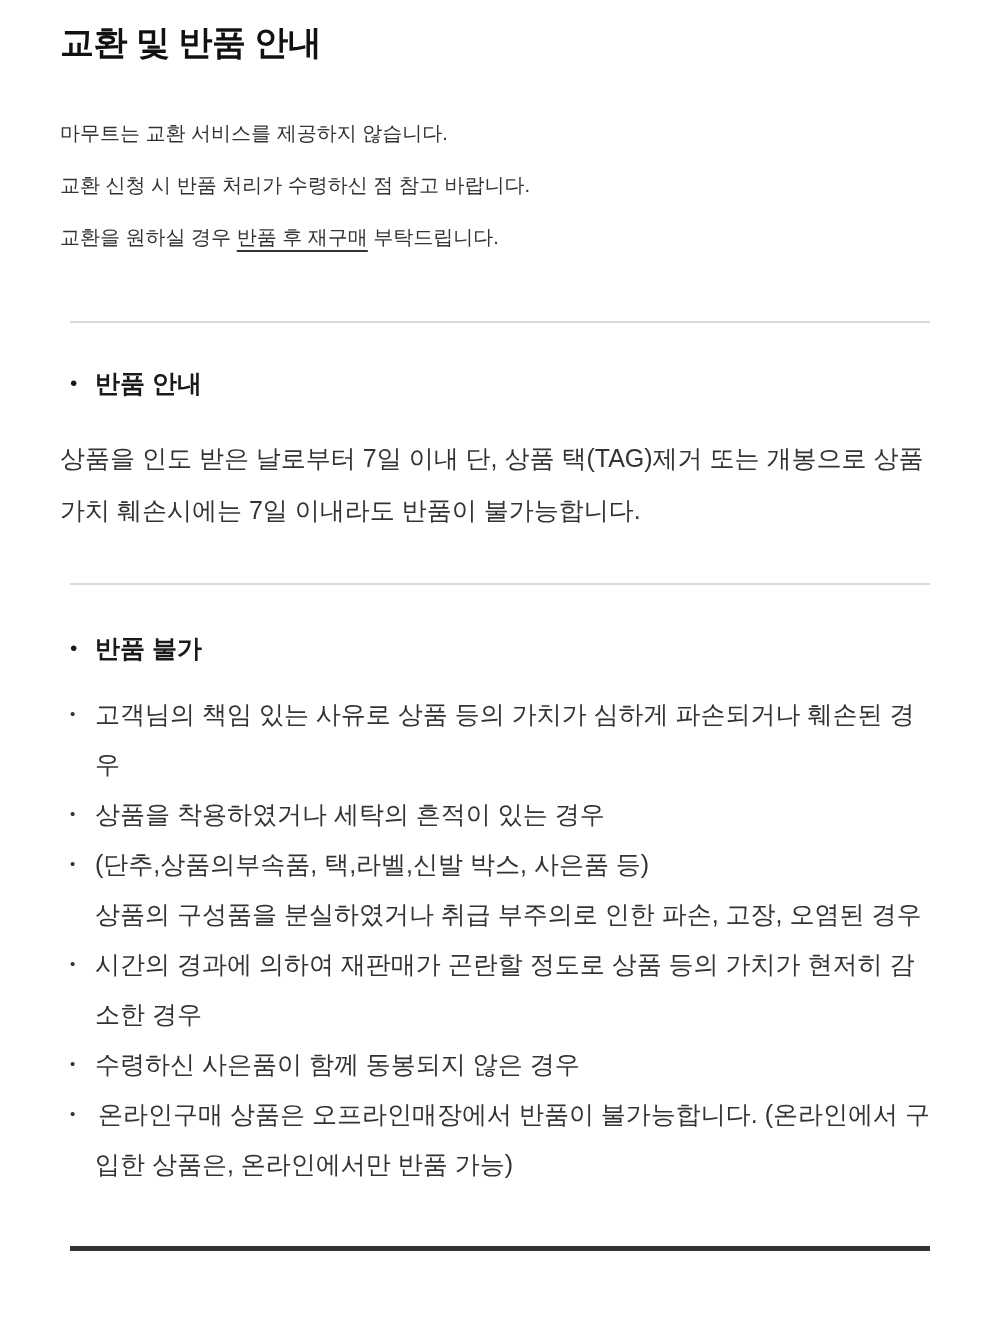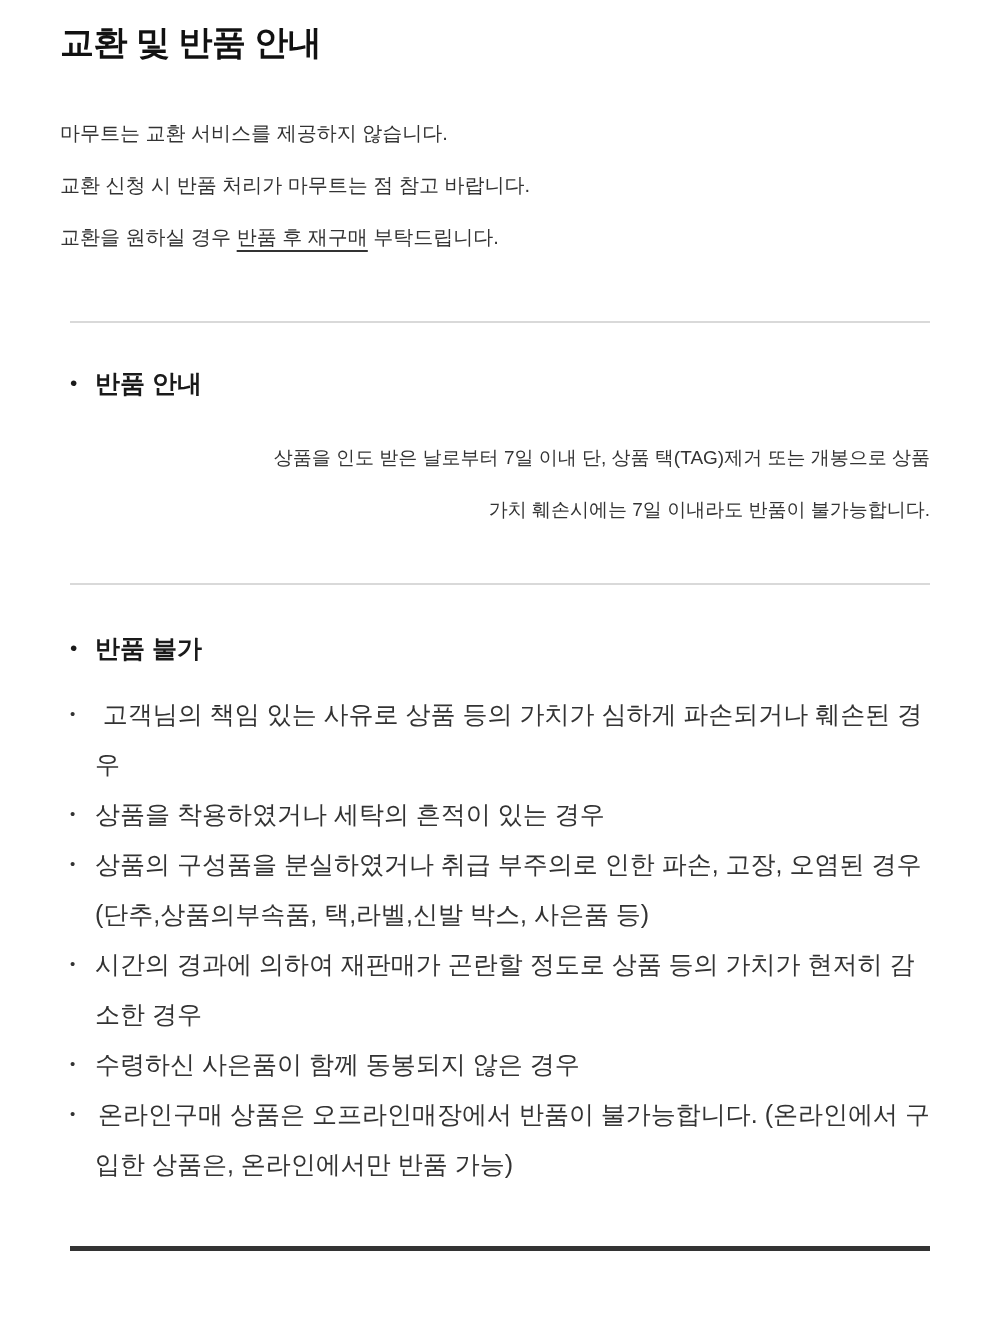--- a/index.html
+++ b/index.html
@@ -66,23 +66,22 @@
     width: 25px;
     font-size: 21px;
     font-weight: 400;
     line-height: 30px;
     color: #1a1a1a;
   }
 
   
   .section-paragraph {
     margin-top: 34px;
-    font-size: 19px;
+    font-size: 25px;
     line-height: 52px;
-    text-align: right;
   }
 
   
   .bullet-list {
     margin: 26px 0 0 10px;
     padding: 0;
     list-style: none;
     font-size: 25px;
     line-height: 50px;
   }
@@ -109,21 +108,21 @@
 </style>
 </head>
 <body>
 
 <div class="page">
 
   <h1 class="page-title">교환 및 반품 안내</h1>
 
   <div class="intro">
     <div class="line">마무트는 교환 서비스를 제공하지 않습니다.</div>
-    <div class="line">교환 신청 시 반품 처리가 마무트는 점 참고 바랍니다.</div>
+    <div class="line">교환 신청 시 반품 처리가 수령하신 점 참고 바랍니다.</div>
     <div class="line"><span>교환을 원하실 경우 </span><span class="underlined">반품 후 재구매</span><span> 부탁드립니다.</span></div>
   </div>
 
   <div class="divider divider-1"></div>
 
   <div class="section-heading heading-1">
     <span class="bullet">•</span>
     <span>반품 안내</span>
   </div>
 
@@ -136,35 +135,35 @@
 
   <div class="section-heading heading-2">
     <span class="bullet">•</span>
     <span>반품 불가</span>
   </div>
 
   <ul class="bullet-list">
     <li>
       <span class="bullet">•</span>
       <span class="item-text">
-        <span class="line" style="display: block; text-align: center;">고객님의 책임 있는 사유로 상품 등의 가치가 심하게 파손되거나 훼손된 경</span>
+        <span class="line" style="display: block;">고객님의 책임 있는 사유로 상품 등의 가치가 심하게 파손되거나 훼손된 경</span>
         <span class="line" style="display: block;">우</span>
       </span>
     </li>
     <li>
       <span class="bullet">•</span>
       <span class="item-text">
         <span class="line" style="display: block;">상품을 착용하였거나 세탁의 흔적이 있는 경우</span>
       </span>
     </li>
     <li>
       <span class="bullet">•</span>
       <span class="item-text">
+        <span class="line" style="display: block;">(단추,상품의부속품, 택,라벨,신발 박스, 사은품 등)</span>
         <span class="line" style="display: block;">상품의 구성품을 분실하였거나 취급 부주의로 인한 파손, 고장, 오염된 경우</span>
-        <span class="line" style="display: block;">(단추,상품의부속품, 택,라벨,신발 박스, 사은품 등)</span>
       </span>
     </li>
     <li>
       <span class="bullet">•</span>
       <span class="item-text">
         <span class="line" style="display: block;">시간의 경과에 의하여 재판매가 곤란할 정도로 상품 등의 가치가 현저히 감</span>
         <span class="line" style="display: block;">소한 경우</span>
       </span>
     </li>
     <li>

